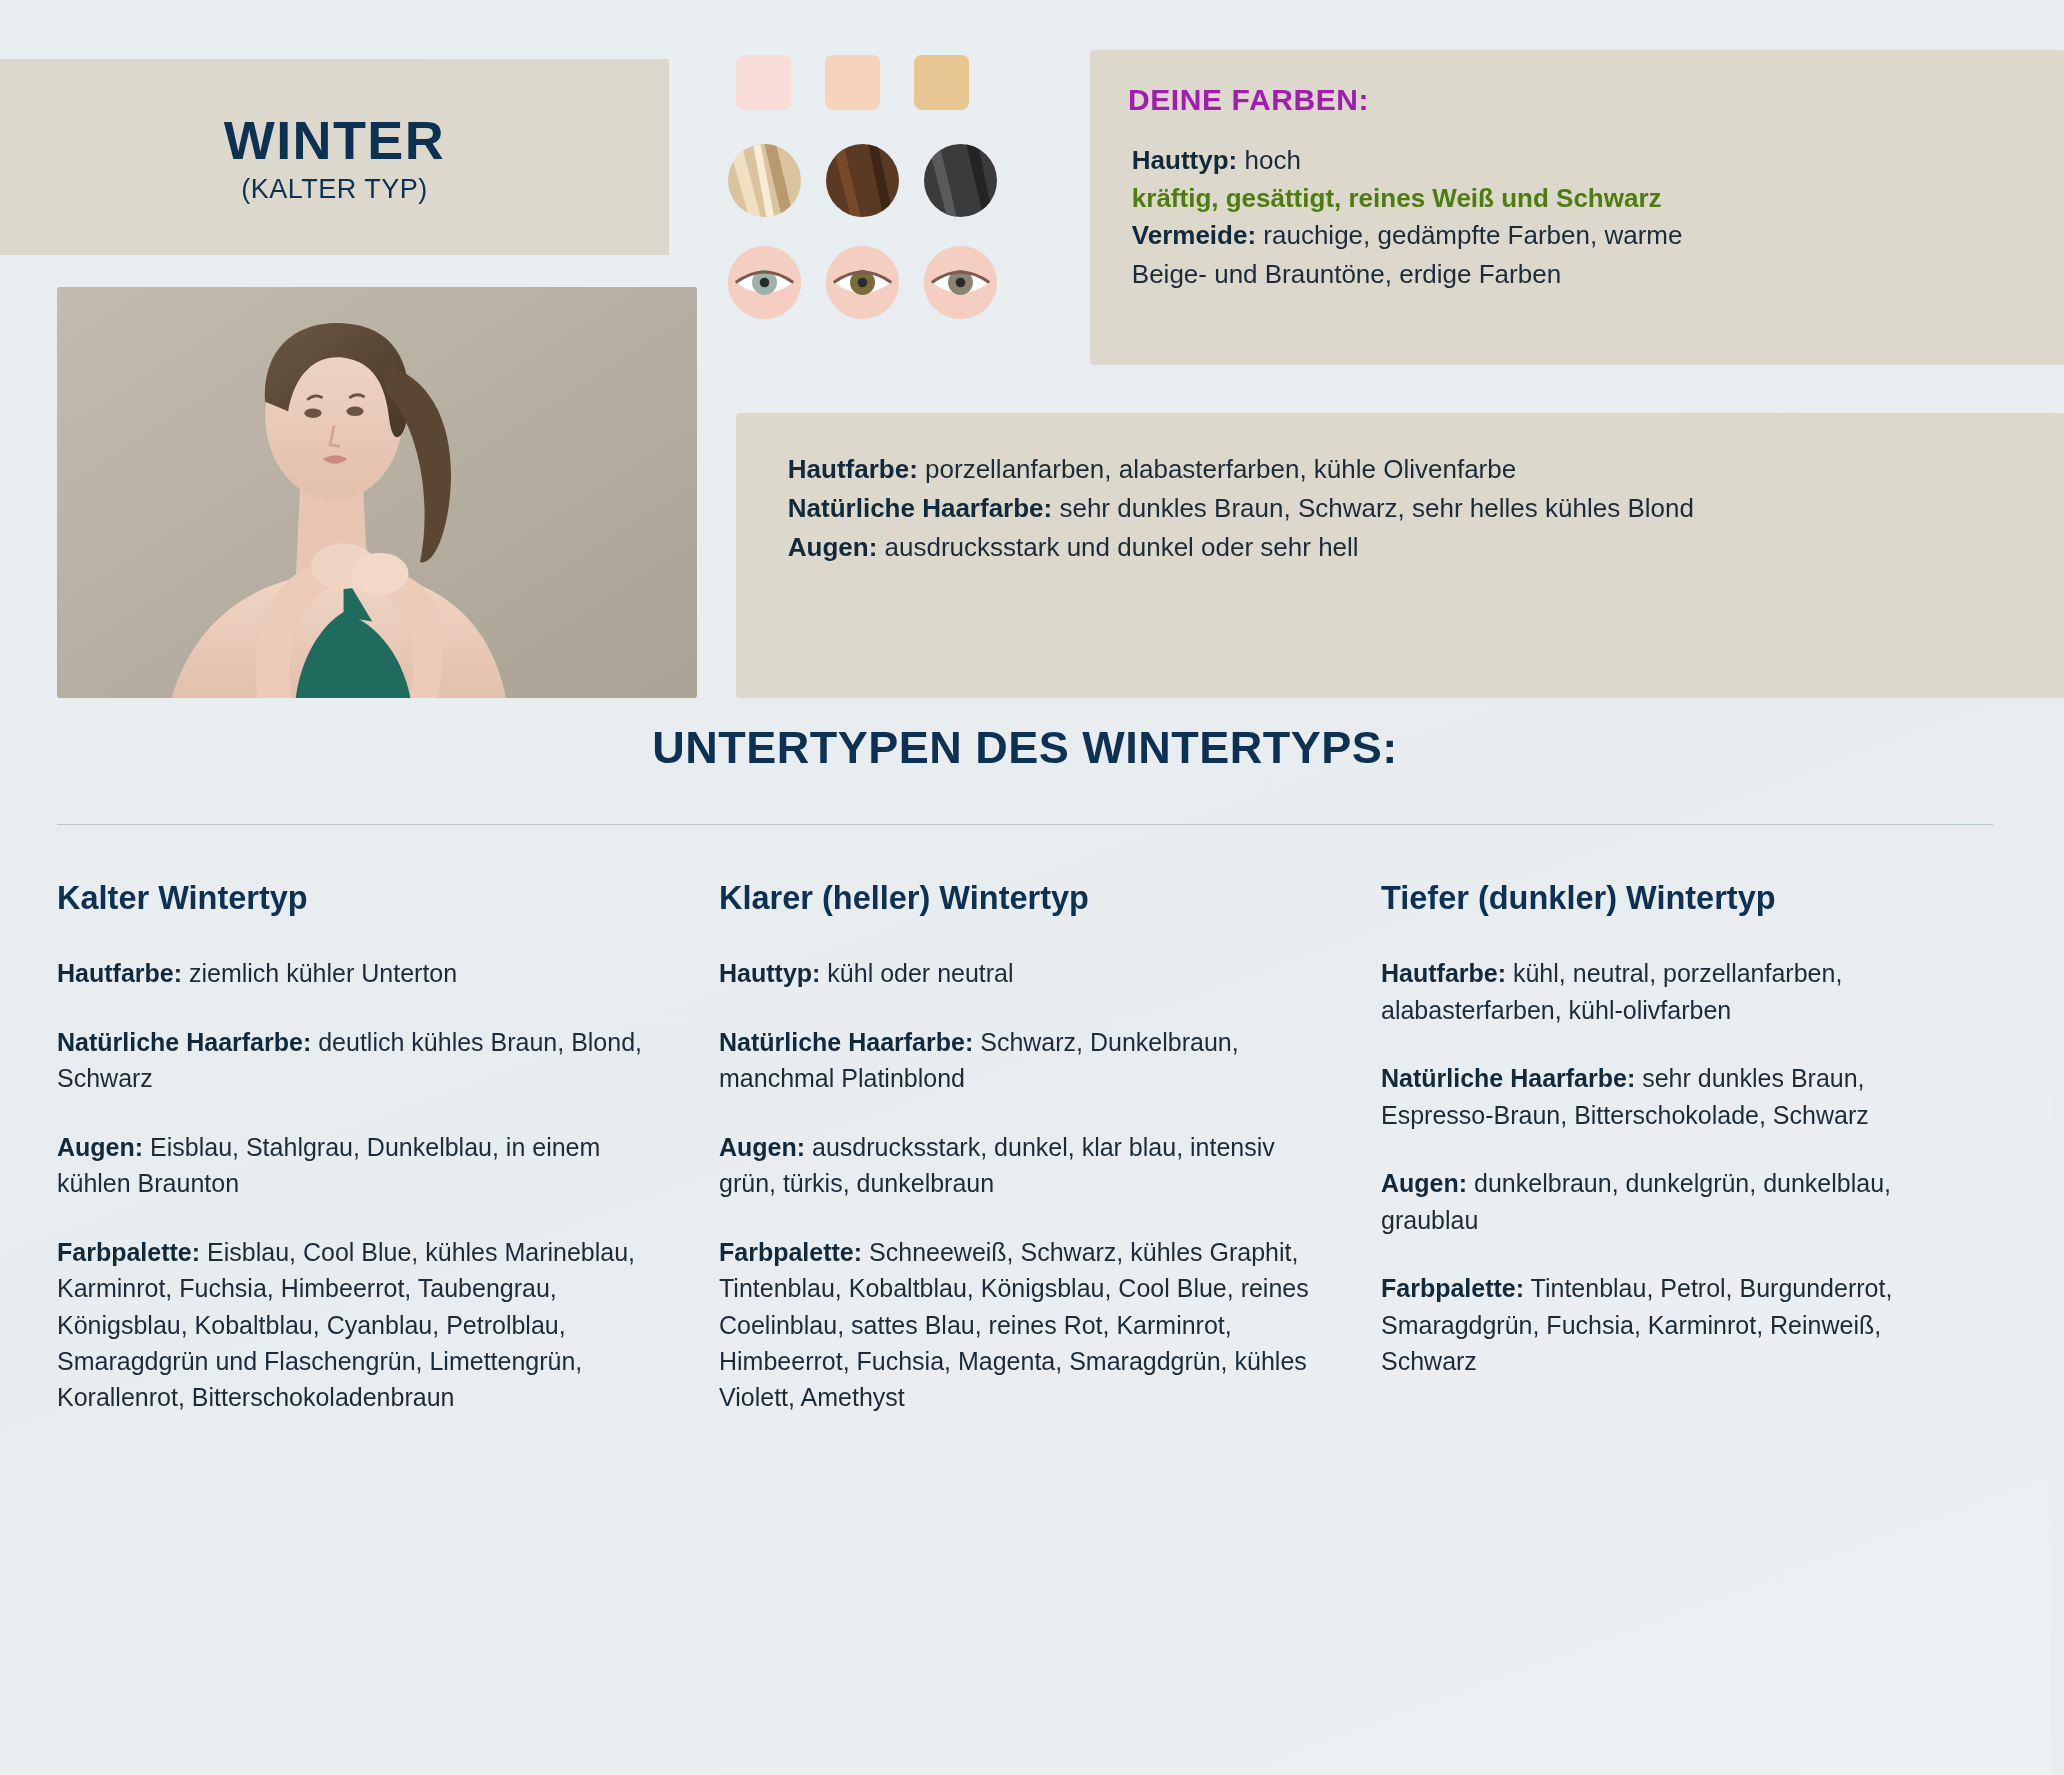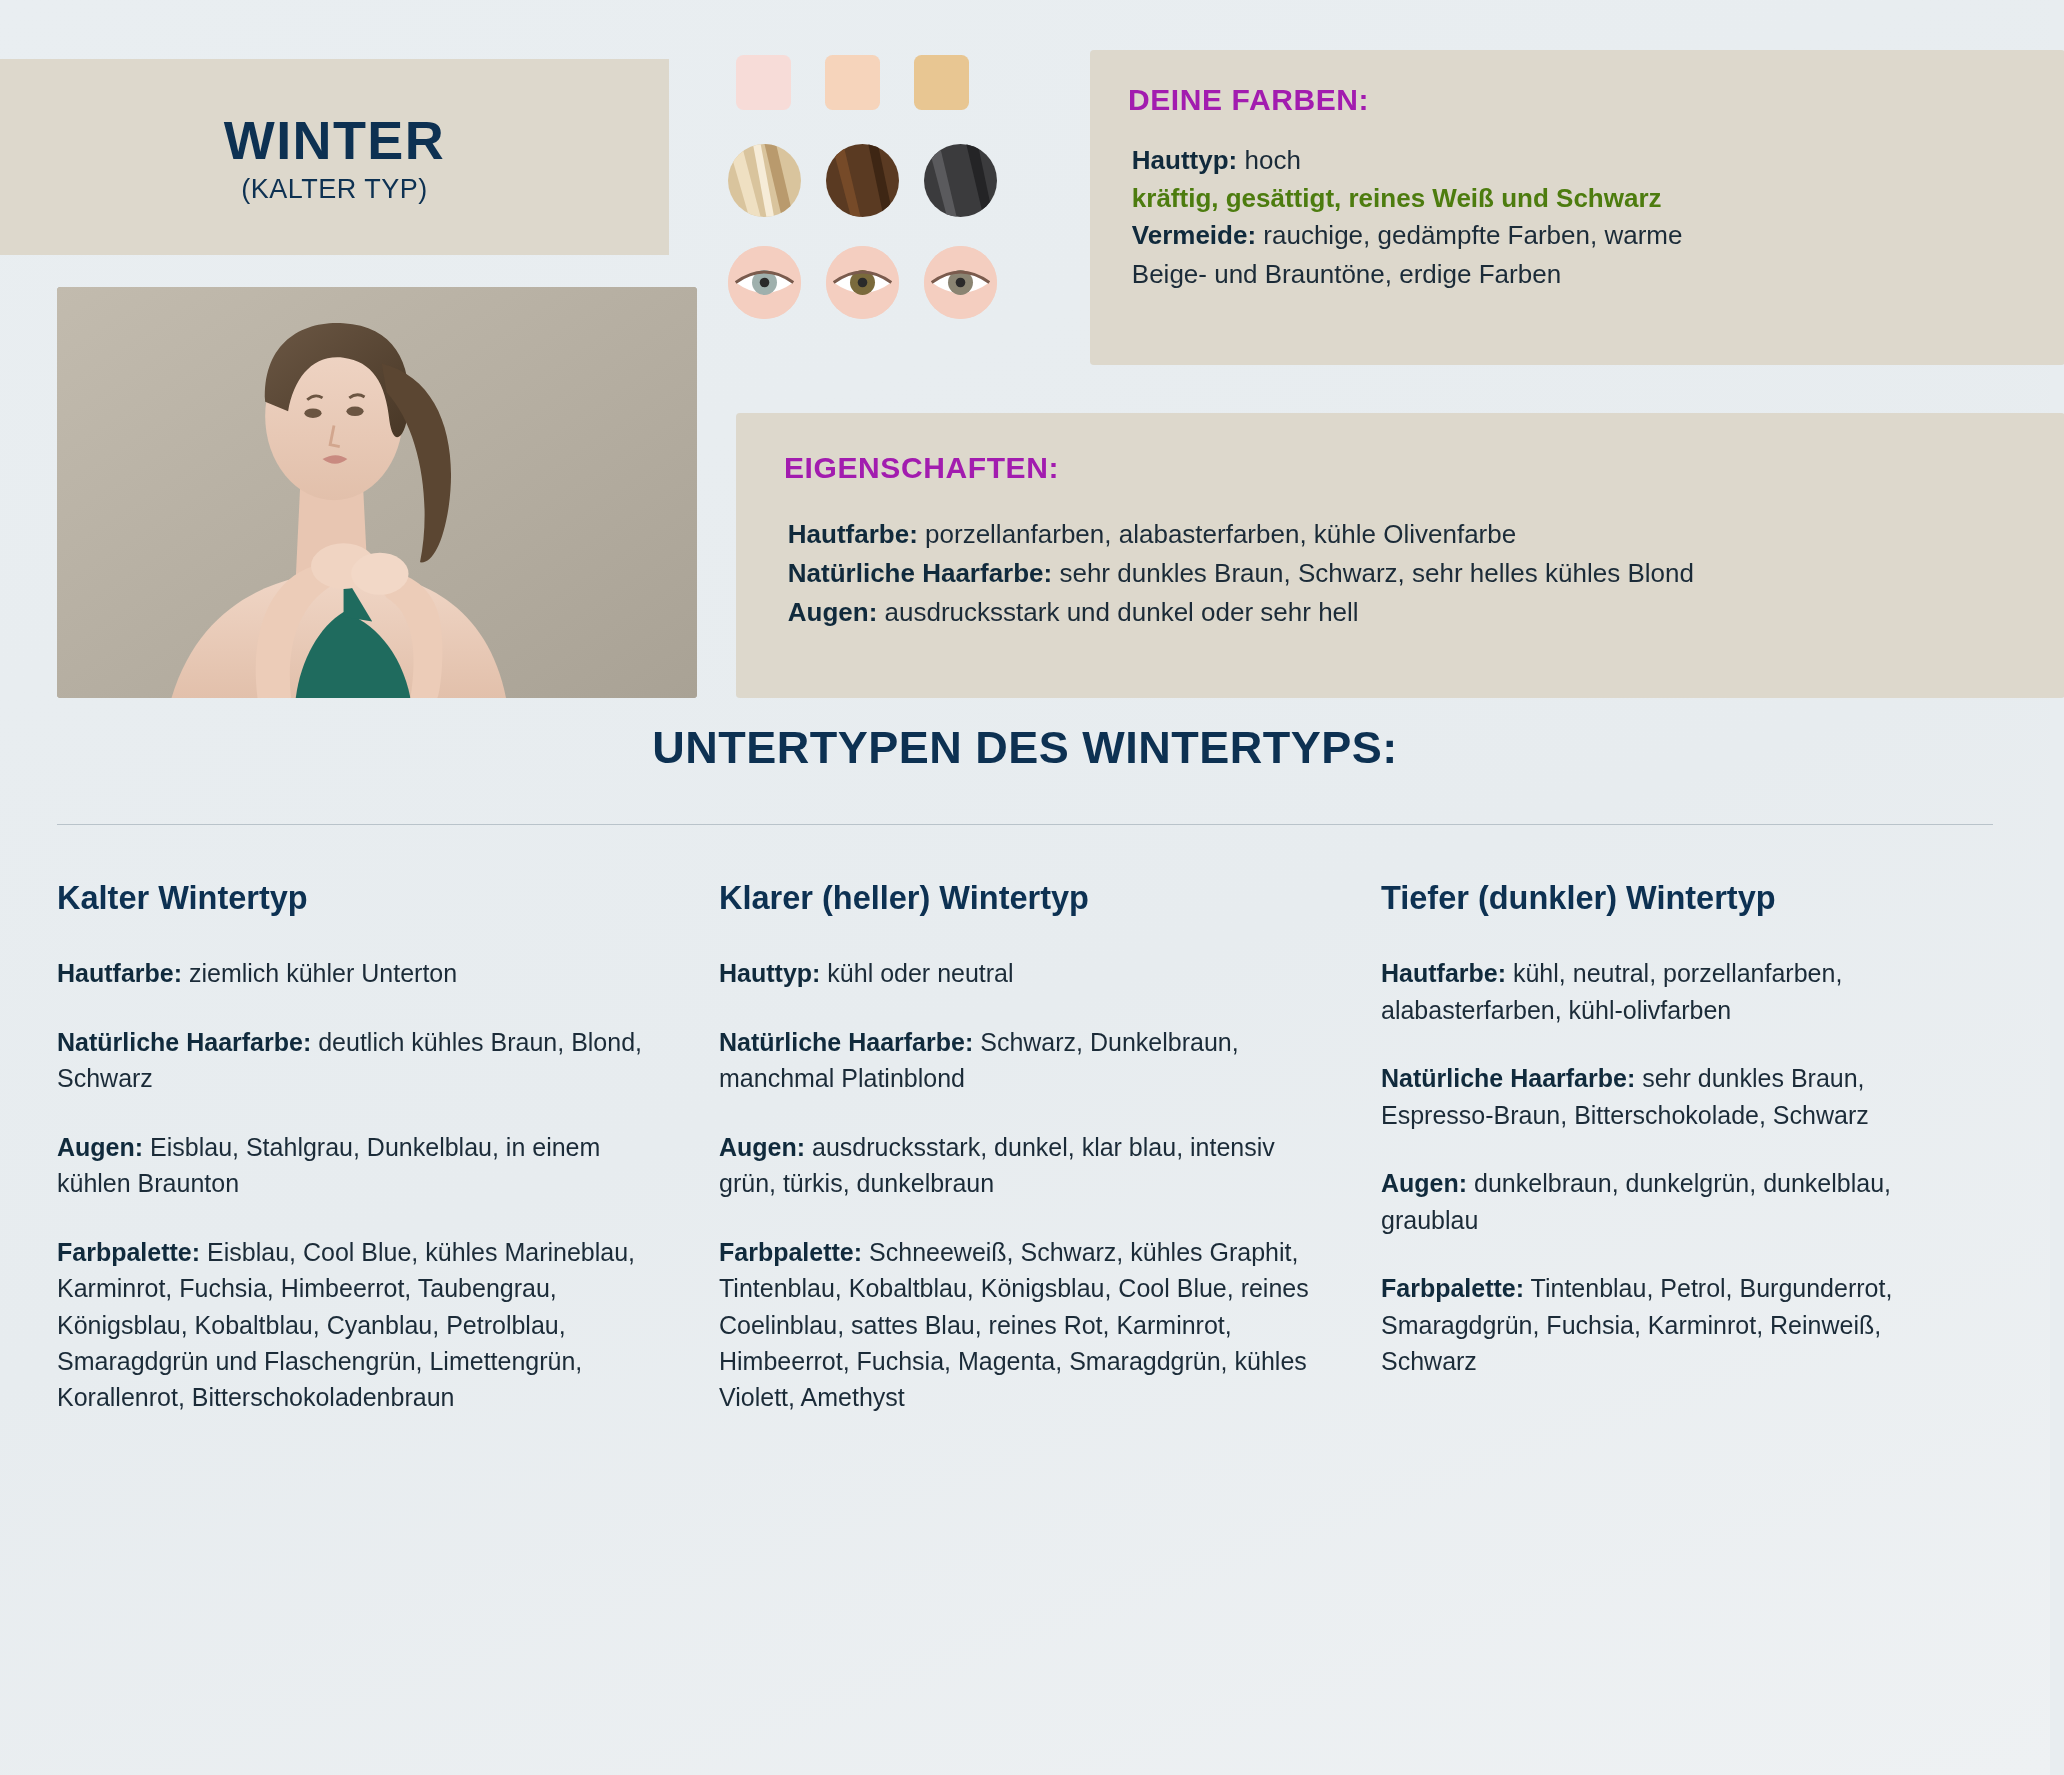--- a/index.html
+++ b/index.html
@@ -284,21 +284,20 @@
         <div class="bold-line">kräftig, gesättigt, reines Weiß und Schwarz</div>
         <div class="line">
           <b>Vermeide:</b>
           <span>rauchige, gedämpfte Farben, warme</span>
         </div>
         <div class="line">Beige- und Brauntöne, erdige Farben</div>
       </div>
     </div>
 
     <div class="beige-card card-props">
-      <h2 class="card-h">EIGENSCHAFTEN:</h2>
       <div class="indent">
         <div class="line">
           <b>Hautfarbe:</b>
           <span>porzellanfarben, alabasterfarben, kühle Olivenfarbe</span>
         </div>
         <div class="line">
           <b>Natürliche Haarfarbe:</b>
           <span>sehr dunkles Braun, Schwarz, sehr helles kühles Blond</span>
         </div>
         <div class="line">

